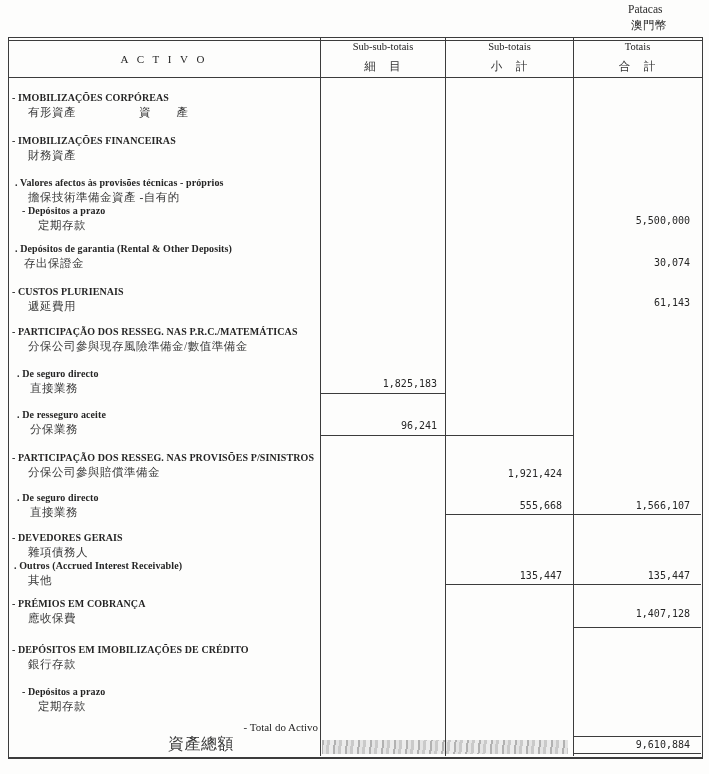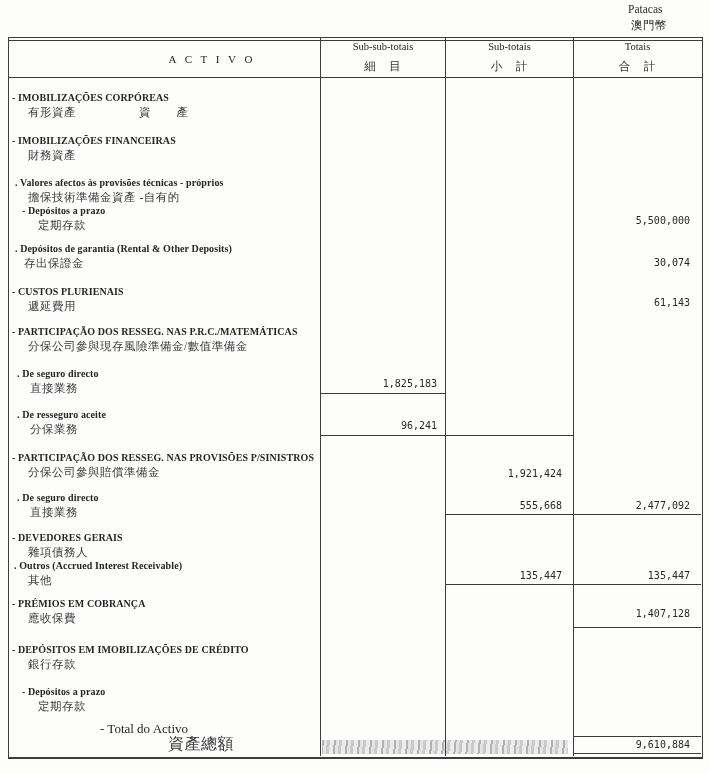--- a/index.html
+++ b/index.html
@@ -17,28 +17,28 @@
   .num{font-family:"DejaVu Sans Mono", monospace;font-size:10px;color:#262626;text-align:right;}
   .frame{position:absolute;left:8px;top:37px;width:693px;height:719px;border:1px solid #3c3c3c;border-bottom-width:2px;}
   .vline{position:absolute;top:37px;height:719px;width:1px;background:#3c3c3c;z-index:5;}
   .hline{position:absolute;height:1px;background:#3c3c3c;z-index:4;}
   .hdr{font-size:10.5px;color:#252525;text-align:center;}
   .hdr-zh{font-size:11.5px;color:#333;text-align:center;letter-spacing:1px;}
   .col1h{left:8px;width:312px;}
   .col2h{left:321px;width:124px;}
   .col3h{left:446px;width:127px;}
   .col4h{left:574px;width:127px;}
-  .activo{letter-spacing:3px;font-size:11px;padding-left:48px;}
+  .activo{letter-spacing:3px;font-size:11px;}
   .currency{font-size:11.5px;color:#2a2a2a;}
   .hatch{
     position:absolute;z-index:3;
     background:repeating-linear-gradient(96deg,#9f9f9f 0 2px,#dedede 2px 5px,#bdbdbd 5px 8px,#e8e8e8 8px 12px);
     opacity:.8;
   }
-  .total-label{font-size:13px;text-align:left;color:#252525;}
+  .total-label{font-size:11px;text-align:right;color:#252525;}
   .total-zh{font-size:16px;text-align:center;color:#3a3a3a;letter-spacing:.5px;}
 </style>
 </head>
 <body>
 
 <div class="page">
 
   <div class="abs currency" style="left:628px;top:3px;">Patacas</div>
   <div class="abs currency zh" style="left:631px;top:19px;">澳門幣</div>
 
@@ -86,21 +86,21 @@
       <div class="abs pt" style="left: 17px; top: 410px;">. De resseguro aceite</div>
       <div class="abs zh" style="left: 30px; top: 423px;">分保業務</div>
       <div class="abs num" style="left: 347px; top: 421px; width: 90px;">96,241</div>
       <div class="abs num" style="left: 472px; top: 421px; width: 90px; margin-top: 48px;">1,921,424</div>
       <div class="hline" style="left: 320px; top: 435px; width: 253px;"></div>
       <div class="abs pt" style="left: 12px; top: 453px;">- PARTICIPAÇÃO DOS RESSEG. NAS PROVISÕES P/SINISTROS</div>
       <div class="abs zh" style="left: 28px; top: 466px;">分保公司參與賠償準備金</div>
       <div class="abs pt" style="left: 17px; top: 493px;">. De seguro directo</div>
       <div class="abs zh" style="left: 30px; top: 506px;">直接業務</div>
       <div class="abs num" style="left: 472px; top: 501px; width: 90px;">555,668</div>
-      <div class="abs num" style="left: 600px; top: 501px; width: 90px;">2,477,092</div>
+      <div class="abs num" style="left: 600px; top: 501px; width: 90px;">1,566,107</div>
       <div class="hline" style="left: 445px; top: 514px; width: 256px;"></div>
       <div class="abs pt" style="left: 12px; top: 533px;">- DEVEDORES GERAIS</div>
       <div class="abs zh" style="left: 28px; top: 546px;">雜項債務人</div>
       <div class="abs pt" style="left: 14px; top: 561px;">. Outros (Accrued Interest Receivable)</div>
       <div class="abs zh" style="left: 28px; top: 574px;">其他</div>
       <div class="abs num" style="left: 472px; top: 571px; width: 90px;">135,447</div>
       <div class="abs num" style="left: 600px; top: 571px; width: 90px;">135,447</div>
       <div class="hline" style="left: 445px; top: 584px; width: 256px;"></div>
       <div class="abs pt" style="left: 12px; top: 599px;">- PRÉMIOS EM COBRANÇA</div>
       <div class="abs zh" style="left: 28px; top: 612px;">應收保費</div>

